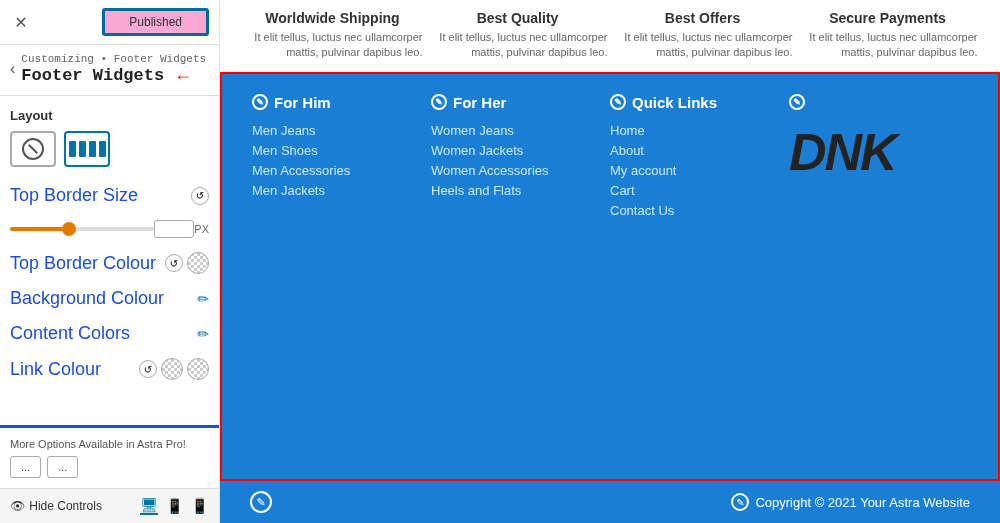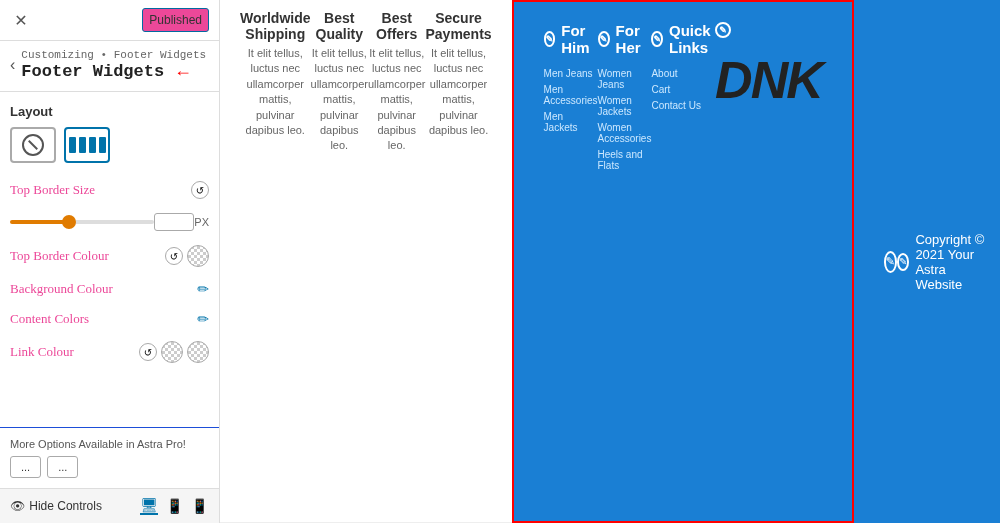--- a/index.html
+++ b/index.html
@@ -23,24 +23,24 @@
       padding: 8px 10px;
       border-bottom: 1px solid #ddd;
     }
     .close-btn {
       width: 22px; height: 22px;
       border: none; background: none;
       font-size: 16px; cursor: pointer;
       color: #555;
     }
     .published-btn {
-      background: #ec4899;
-      border: 1px solid #0369a1;
+      background: #f9a8d4;
+      border: 3px solid #0369a1;
       border-radius: 3px;
-      padding: 4px 6px;
+      padding: 4px 24px;
       font-size: 12px;
       color: #333;
       cursor: pointer;
     }
     .panel-header {
       padding: 8px 10px 10px;
       border-bottom: 1px solid #ddd;
       display: flex;
       align-items: center;
       gap: 6px;
@@ -123,23 +123,22 @@
       background: #0073aa;
       border-radius: 1px;
     }
     .setting-row {
       display: flex;
       align-items: center;
       justify-content: space-between;
       margin-bottom: 14px;
     }
     .setting-row-label {
-      font-size: 13px;
-      color: #ec4899;
-      font-family: Liberation Serif, serif;
+      font-size: 18px;
+      color: #1d4ed8;
     }
     .setting-controls {
       display: flex;
       align-items: center;
       gap: 4px;
     }
     .circle-btn {
       width: 18px; height: 18px;
       border-radius: 50%;
       border: 1px solid #aaa;
@@ -195,21 +194,21 @@
       font-size: 11px;
       color: #666;
     }
     .pencil-icon {
       color: #0073aa;
       font-size: 14px;
       cursor: pointer;
     }
     .panel-footer {
       padding: 10px;
-      border-top: 1px solid #1d4ed8;
+      border-top: 3px solid #1d4ed8;
       font-size: 11px;
       color: #555;
     }
     .more-options-text {
       margin-bottom: 6px;
     }
     .upgrade-btns {
       display: flex;
       gap: 6px;
     }
@@ -254,21 +253,21 @@
       color: #0073aa;
       border-bottom: 2px solid #0073aa;
     }
 
     
     .right-panel {
       flex: 1;
       background: #f0f0f0;
       overflow: hidden;
       display: flex;
-      flex-direction: row;
+      flex-direction: column;
     }
 
     
     .features-bar {
       background: #fff;
       padding: 10px 20px;
       display: flex;
       justify-content: space-around;
       border-bottom: 1px solid #eee;
     }
@@ -279,20 +278,21 @@
     .feature-title {
       font-size: 14px;
       font-weight: bold;
       color: #333;
       margin-bottom: 4px;
     }
     .feature-desc {
       font-size: 11px;
       color: #666;
       line-height: 1.4;
+      text-align: right;
     }
 
     
     .footer-section {
       border: 2px solid red;
       background: #1a7fd4;
       padding: 20px 30px;
       flex: 1;
       display: flex;
       flex-direction: column;
@@ -320,21 +320,21 @@
       border-radius: 50%;
       display: inline-flex;
       align-items: center;
       justify-content: center;
       font-size: 9px;
       color: #fff;
     }
     .footer-link {
       display: block;
       color: #cce8ff;
-      font-size: 10px;
+      font-size: 13px;
       margin-bottom: 5px;
       text-decoration: none;
     }
     .footer-logo {
       display: flex;
       align-items: center;
       justify-content: flex-start;
     }
     .dnk-logo {
       font-size: 52px;
@@ -500,41 +500,44 @@
 
   <div class="footer-section">
     <div class="footer-columns">
 
       <div class="footer-col">
         <div class="footer-col-title">
           <span class="edit-icon">✎</span>
           <span>For Him</span>
         </div>
         <a class="footer-link">Men Jeans</a>
+        <a class="footer-link">Men Shoes</a>
         <a class="footer-link">Men Accessories</a>
         <a class="footer-link">Men Jackets</a>
       </div>
 
       <div class="footer-col">
         <div class="footer-col-title">
           <span class="edit-icon">✎</span>
           <span>For Her</span>
         </div>
         <a class="footer-link">Women Jeans</a>
         <a class="footer-link">Women Jackets</a>
         <a class="footer-link">Women Accessories</a>
         <a class="footer-link">Heels and Flats</a>
       </div>
 
       <div class="footer-col">
         <div class="footer-col-title">
           <span class="edit-icon">✎</span>
           <span>Quick Links</span>
         </div>
+        <a class="footer-link">Home</a>
         <a class="footer-link">About</a>
+        <a class="footer-link">My account</a>
         <a class="footer-link">Cart</a>
         <a class="footer-link">Contact Us</a>
       </div>
 
       <div class="footer-col">
         <div class="footer-col-title">
           <span class="edit-icon">✎</span>
         </div>
         <div class="footer-logo">
           <span class="dnk-logo">DNK</span>

